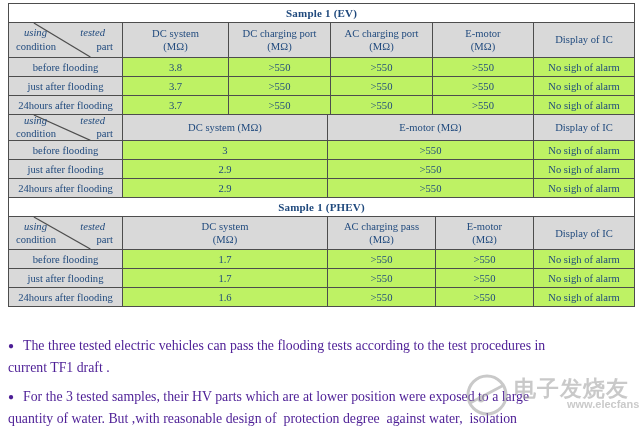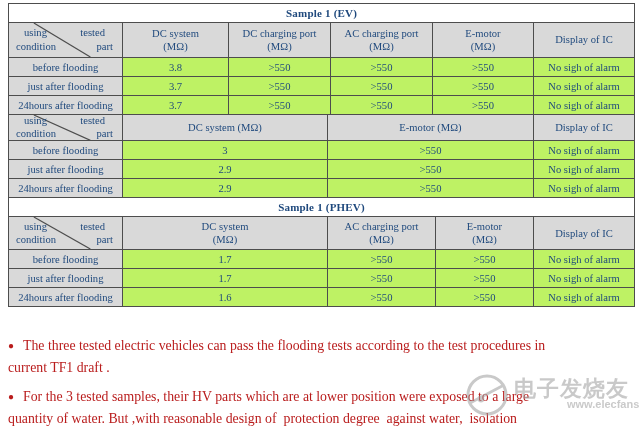--- a/index.html
+++ b/index.html
@@ -16,28 +16,28 @@
   td.val{background:#bef264;}
   tr.data td{height:18px;}
   table.t1 tr.head td{height:34px;}
   table.t2 tr.head td{height:25px;}
   table.t3 tr.head td{height:32px;}
   
   td.corner{background:#D9D9D9;position:relative;padding:0;}
   .corner-wrap{position:relative;width:100%;height:100%;display:flex;flex-direction:column;
                justify-content:center;gap:1px;}
   .corner-row{display:flex;justify-content:space-between;line-height:1.15;}
-  .corner-row.r1{padding:0 17px 0 15px;}
+  .corner-row.r1{padding:0 17px 0 15px;font-style:italic;}
   .corner-row.r2{padding:0 9px 0 7px;}
   svg.diag{position:absolute;left:0;top:0;width:100%;height:100%;}
   svg.diag line{stroke:#4d4d4d;stroke-width:1.2;vector-effect:non-scaling-stroke;}
   
   .bullets{position:absolute;left:8px;top:336px;width:624px;}
   .bullet-item{margin:0 0 9px 0;font-size:13.8px;line-height:20.5px;
-               white-space:pre-wrap;color:#b91c1c;}
+               white-space:pre-wrap;color:#4c1d95;}
   .bullet-marker{font-size:10px;margin-right:9px;position:relative;top:-1px;}
   
   .watermark{position:absolute;left:452px;top:368px;width:186px;height:54px;
              opacity:.55;color:#9e9e9e;pointer-events:none;}
   .wm-logo{position:absolute;left:12px;top:4px;width:46px;height:46px;}
   .wm-logo svg{width:100%;height:100%;}
   .wm-logo circle.ring{fill:none;stroke:#9e9e9e;stroke-width:3;}
   .wm-logo line{stroke:#9e9e9e;stroke-width:3;}
   .wm-logo circle.dot{fill:#9e9e9e;}
   .wm-name{position:absolute;left:62px;top:6px;width:124px;font-weight:bold;
@@ -189,21 +189,21 @@
               <span>tested</span>
             </div>
             <div class="corner-row r2">
               <span>condition</span>
               <span>part</span>
             </div>
           </div>
         </td>
         <td class="hdr">DC system
 (MΩ)</td>
-        <td class="hdr">AC charging port
+        <td class="hdr">AC charging pass
 (MΩ)</td>
         <td class="hdr">E-motor
 (MΩ)</td>
         <td class="hdr">Display of IC</td>
       </tr>
       <tr class="data">
         <td class="lbl">before flooding</td>
         <td class="val">1.7</td>
         <td class="val">&gt;550</td>
         <td class="val">&gt;550</td>

